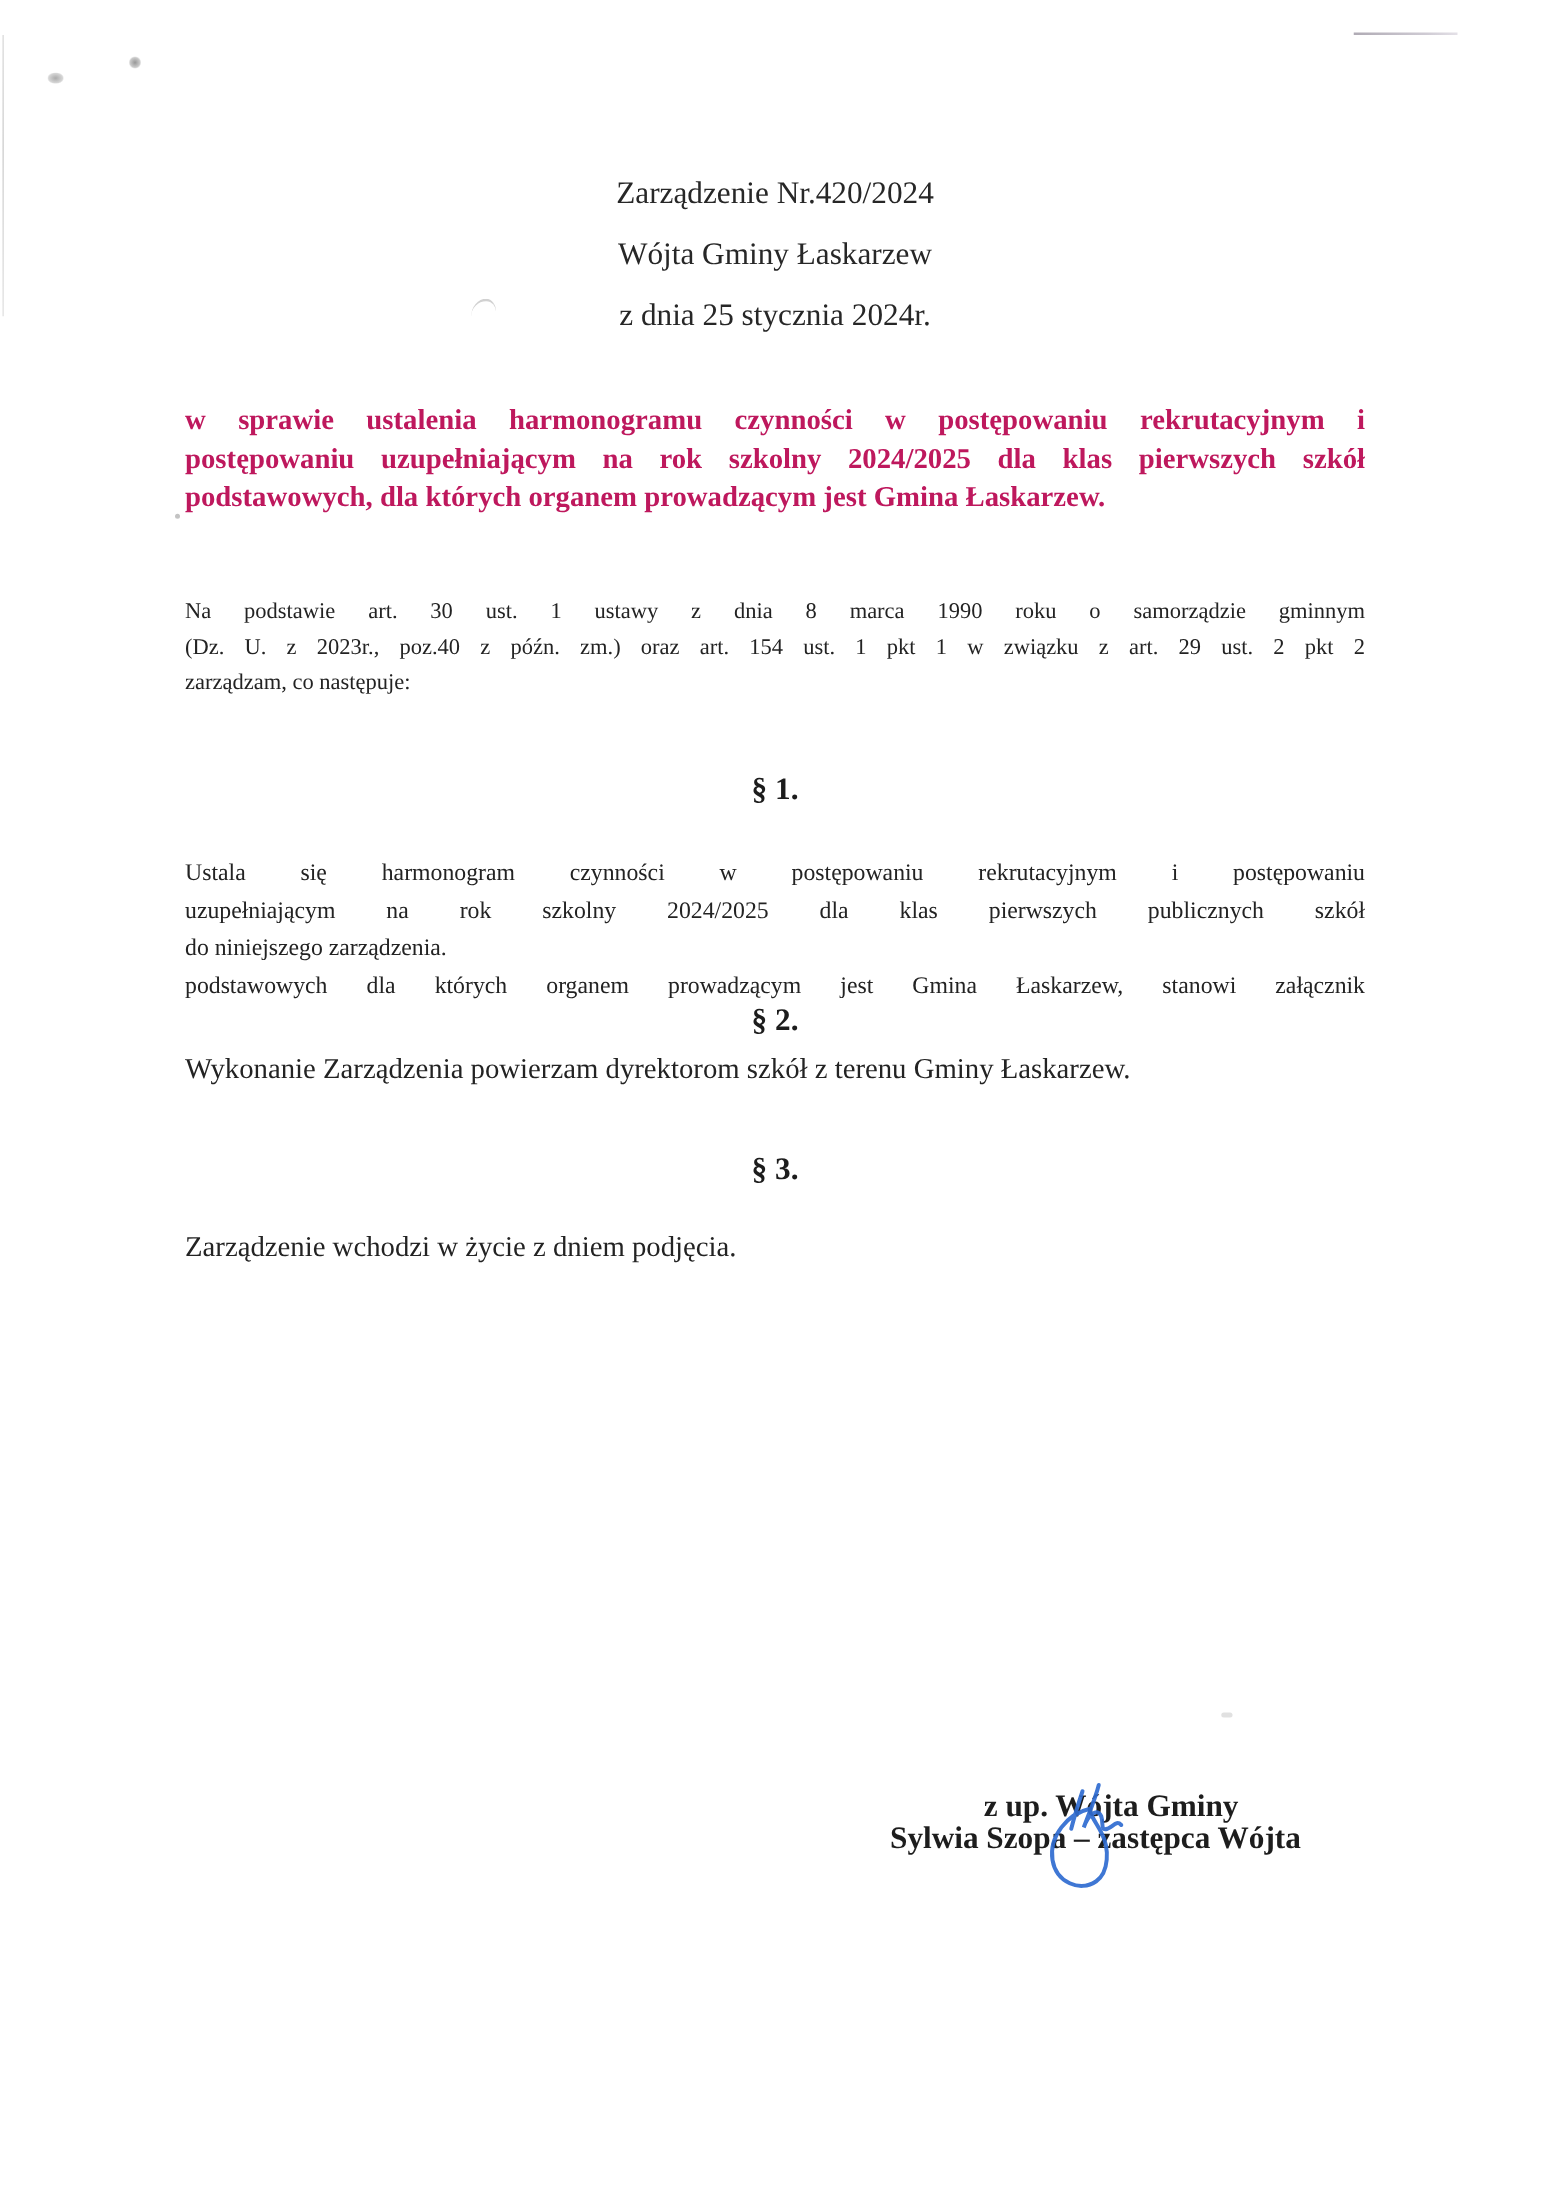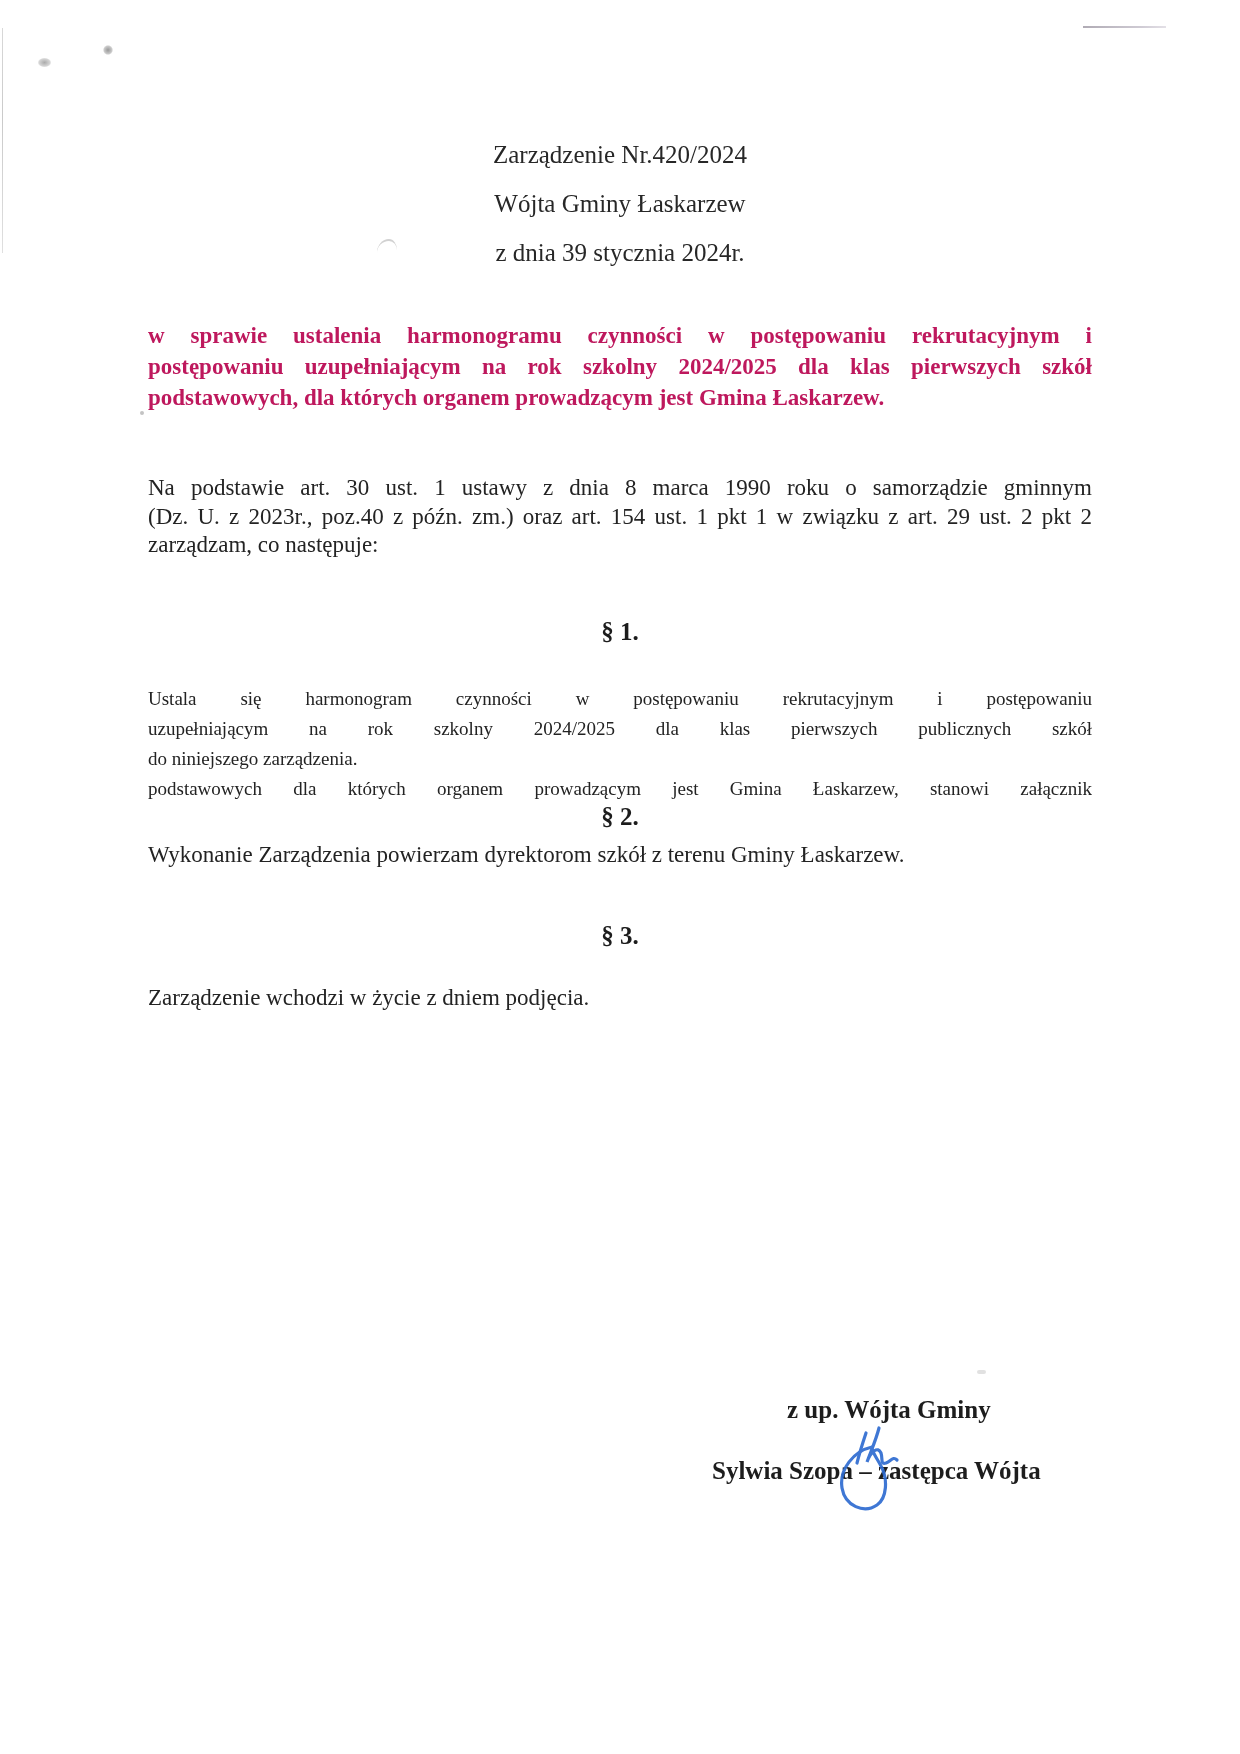--- a/index.html
+++ b/index.html
@@ -15,33 +15,33 @@
   .title-block{
     position:absolute;left:148px;top:130px;width:944px;
     font-size:25px;line-height:49px;text-align:center;color:#272727;
   }
   .para{position:absolute;left:148px;width:944px;}
   .doc-line{text-align:justify;text-align-last:justify;}
   .doc-line.last{text-align:left;text-align-last:left;}
   .subject{
     top:320px;font-size:23px;font-weight:700;line-height:31px;color:#be185d;
   }
-  .legal{top:474px;font-size:23px;line-height:28.5px;}
+  .legal{top:474px;font-size:18px;line-height:28.5px;}
   .sec-heading{
     position:absolute;left:148px;width:944px;text-align:center;
     font-size:25px;font-weight:700;color:#1c1c1c;
   }
   .h1{top:618px;}
   .h2{top:803px;}
   .h3{top:922px;}
   .p1{top:684px;font-size:19px;line-height:30px;}
   .p2{top:840px;font-size:23px;line-height:30px;}
   .p3{top:983px;font-size:23px;line-height:30px;}
   .sig{position:absolute;font-weight:700;color:#1d1d1d;white-space:nowrap;}
-  .sig1{left:787px;top:1396px;font-size:25px;}
+  .sig1{left:787px;top:1432px;font-size:25px;}
   .sig2{left:712px;top:1457px;font-size:25px;}
   .ink{position:absolute;left:800px;top:1413px;width:140px;height:100px;opacity:.92;}
   
   .artifact{position:absolute;pointer-events:none;}
   .speck1{left:38px;top:58px;width:13px;height:9px;background:radial-gradient(ellipse at center,#8f8f8f 0%,#c8c8c8 60%,transparent 75%);opacity:.75;}
   .speck2{left:103px;top:45px;width:10px;height:10px;background:radial-gradient(ellipse at center,#7e7e7e 0%,#bdbdbd 55%,transparent 72%);opacity:.8;}
   .edge-line{left:2px;top:28px;width:1px;height:225px;background:linear-gradient(#cfcfcf,#bdbdbd 40%,#d8d8d8);opacity:.8;}
   .topright-line{left:1083px;top:26px;width:83px;height:2px;background:linear-gradient(90deg,#9c96a2,#c3bec9 70%,#ddd9e1);opacity:.8;}
   .arc-mark{left:377px;top:239px;width:20px;height:12px;border-top:2px solid #b9b9b9;border-radius:60% 40% 0 0/100% 80% 0 0;opacity:.65;}
   .speck3{left:977px;top:1370px;width:9px;height:4px;background:#d9d9d9;border-radius:2px;opacity:.8;}
@@ -56,21 +56,21 @@
   <div class="artifact speck2"></div>
   <div class="artifact edge-line"></div>
   <div class="artifact topright-line"></div>
   <div class="artifact arc-mark"></div>
   <div class="artifact speck3"></div>
   <div class="artifact speck4"></div>
 
   <div class="title-block">
     <div class="title-line">Zarządzenie Nr.420/2024</div>
     <div class="title-line">Wójta Gminy Łaskarzew</div>
-    <div class="title-line">z dnia 39 stycznia 2024r.</div>
+    <div class="title-line">z dnia 25 stycznia 2024r.</div>
   </div>
 
   <div class="para subject">
       <div class="doc-line">w sprawie ustalenia harmonogramu czynności w postępowaniu rekrutacyjnym i</div>
       <div class="doc-line">postępowaniu uzupełniającym na rok szkolny 2024/2025 dla klas pierwszych szkół</div>
       <div class="doc-line last">podstawowych, dla których organem prowadzącym jest Gmina Łaskarzew.</div>
     </div>
 
   <div class="para legal">
       <div class="doc-line">Na podstawie art. 30 ust. 1 ustawy z dnia 8 marca 1990 roku o samorządzie gminnym</div>

